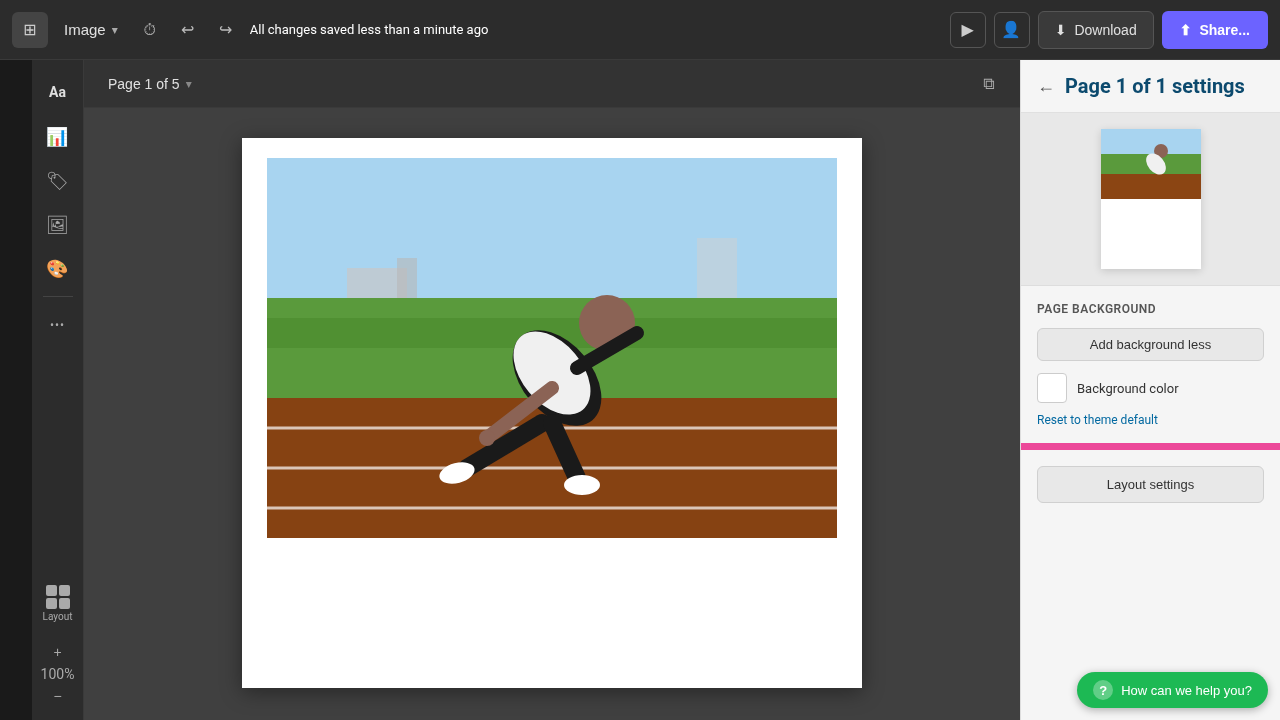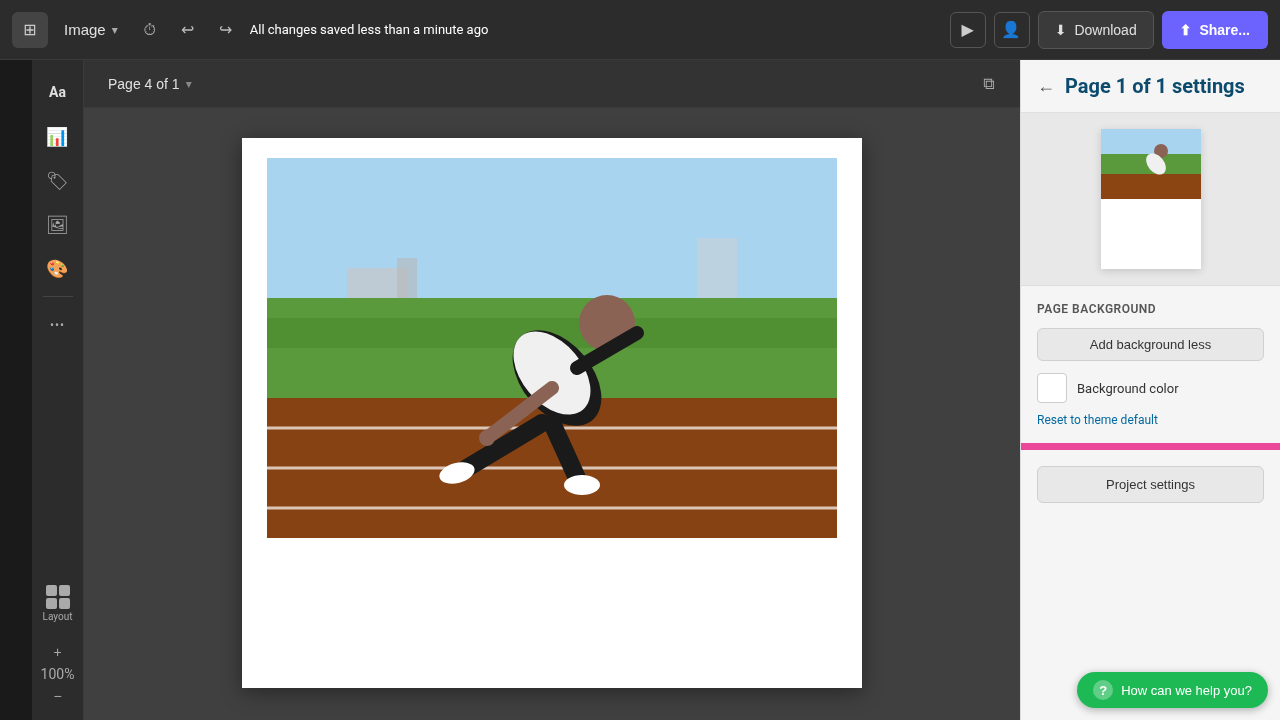--- a/index.html
+++ b/index.html
@@ -473,21 +473,21 @@
           <span>−</span>
         </button>
       </div>
     </div>
   </div>
 
   <div class="canvas-area">
 
     <div class="canvas-toolbar">
       <button class="page-selector">
-        <span>Page 4 of 1</span>
+        <span>Page 1 of 5</span>
         <span style="color:#888;font-size:12px;">▾</span>
       </button>
       <button class="duplicate-btn" style="margin-left:auto;">
         <span>⧉</span>
       </button>
     </div>
 
     <div class="canvas-scroll">
       <div class="page-canvas">
 
@@ -567,21 +567,21 @@
 
       <div class="bg-color-row">
         <div class="color-swatch"></div>
         <span class="bg-color-label">Background color</span>
       </div>
 
       <a class="reset-link">Reset to theme default</a>
     </div>
 
     <button class="project-settings-btn">
-      <span>Project settings</span>
+      <span>Layout settings</span>
     </button>
   </div>
 
 </div>
 
 <button class="help-btn">
   <div class="help-circle">
     <span>?</span>
   </div>
   <span>How can we help you?</span>

